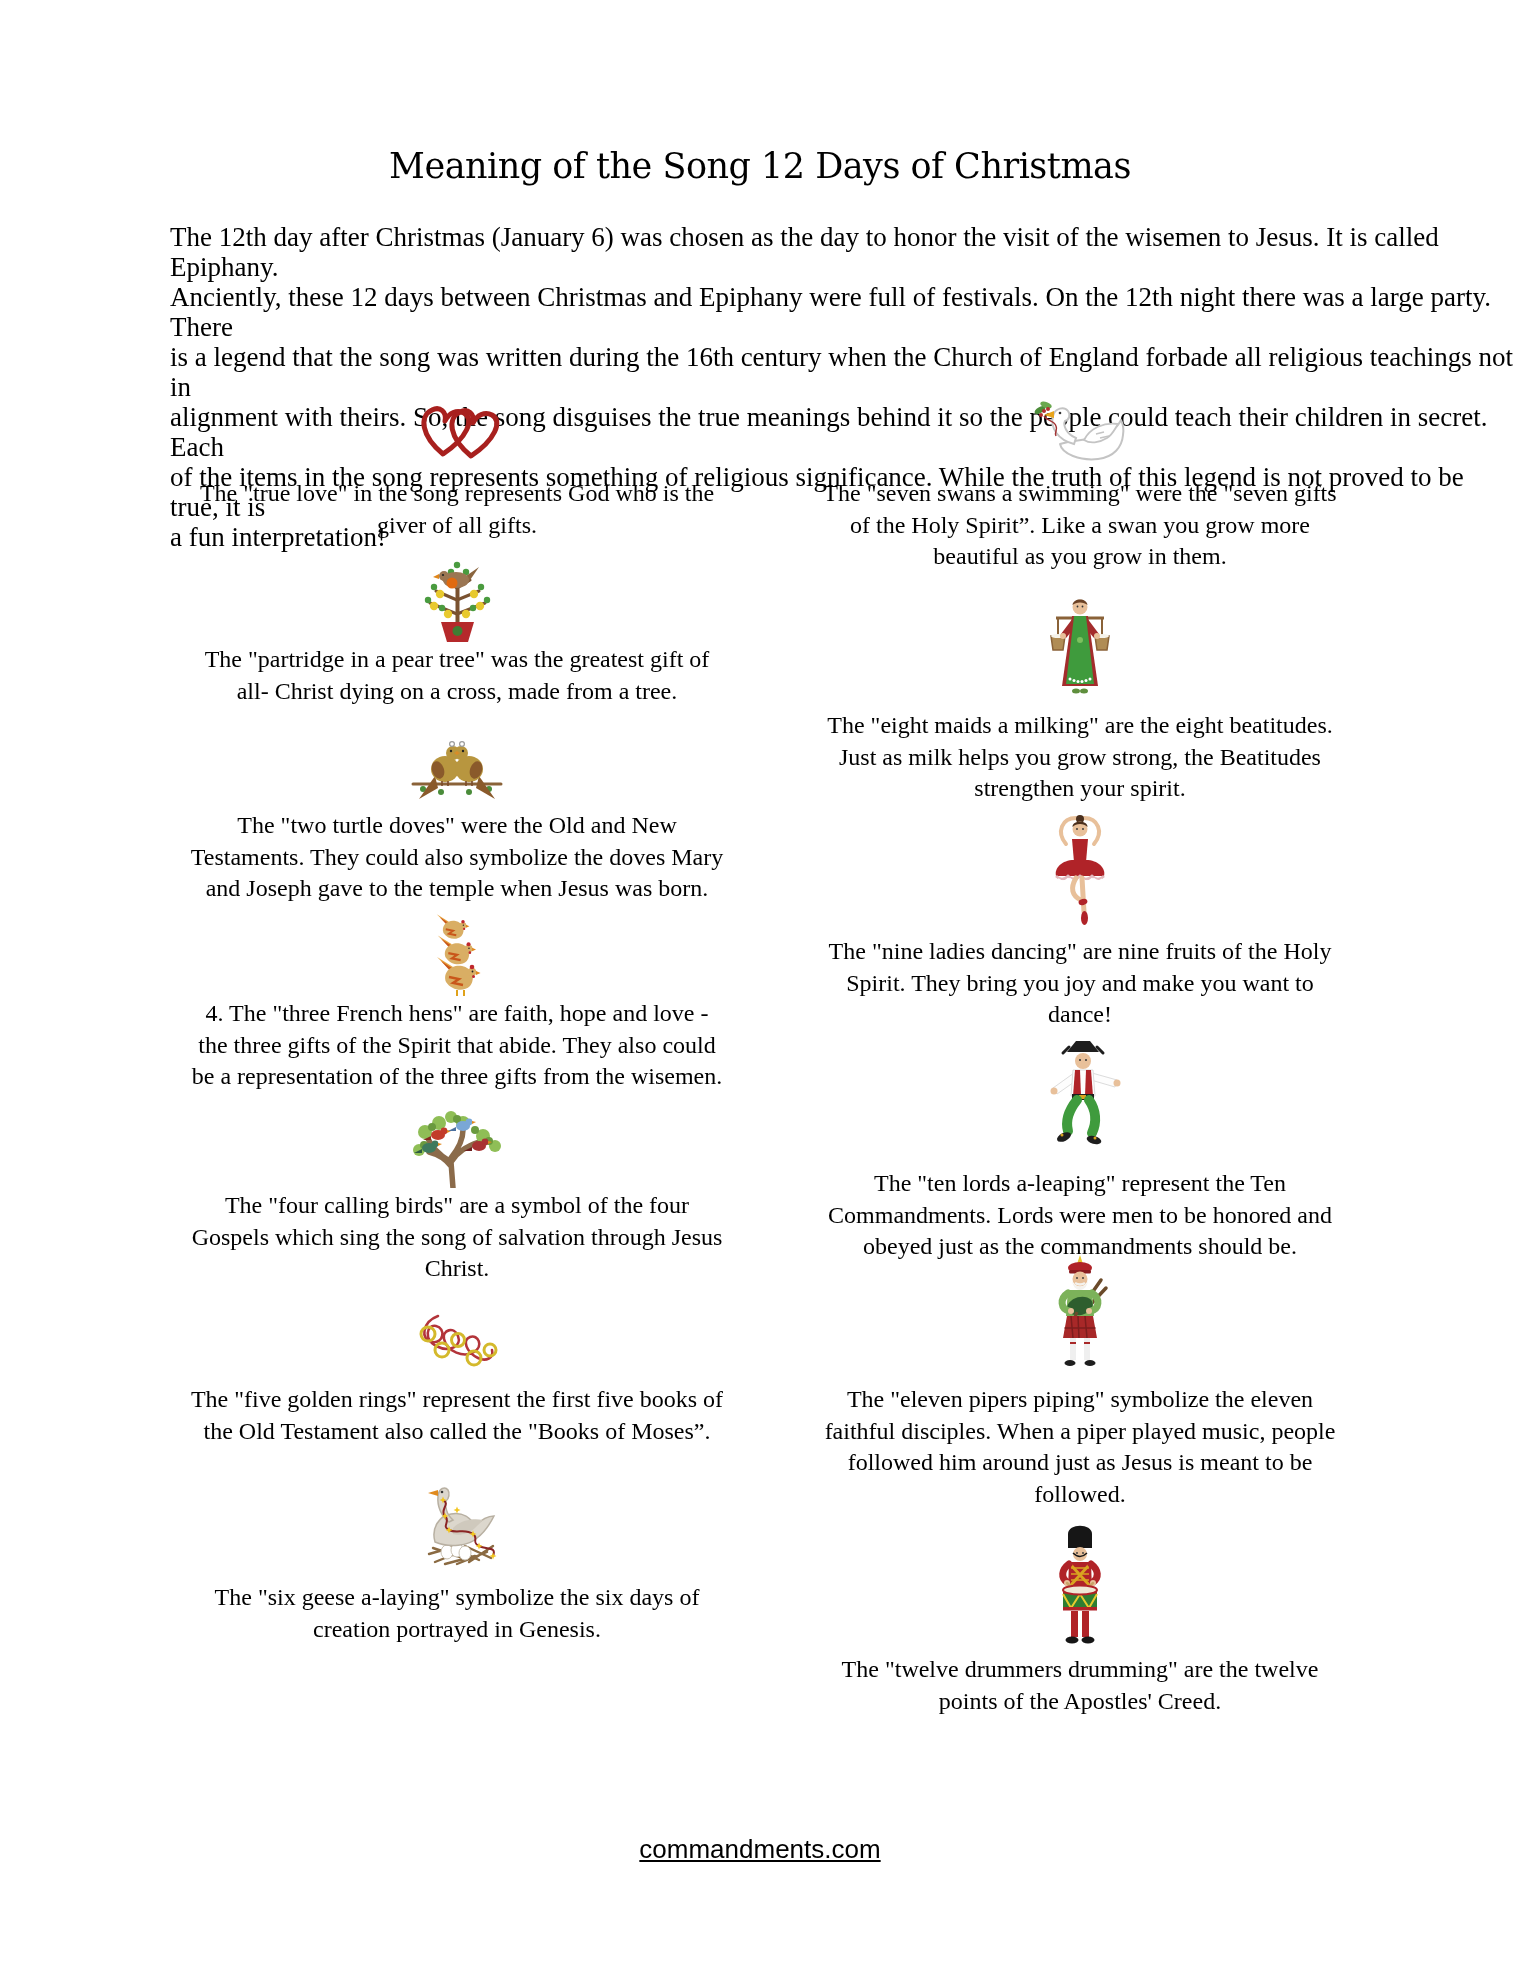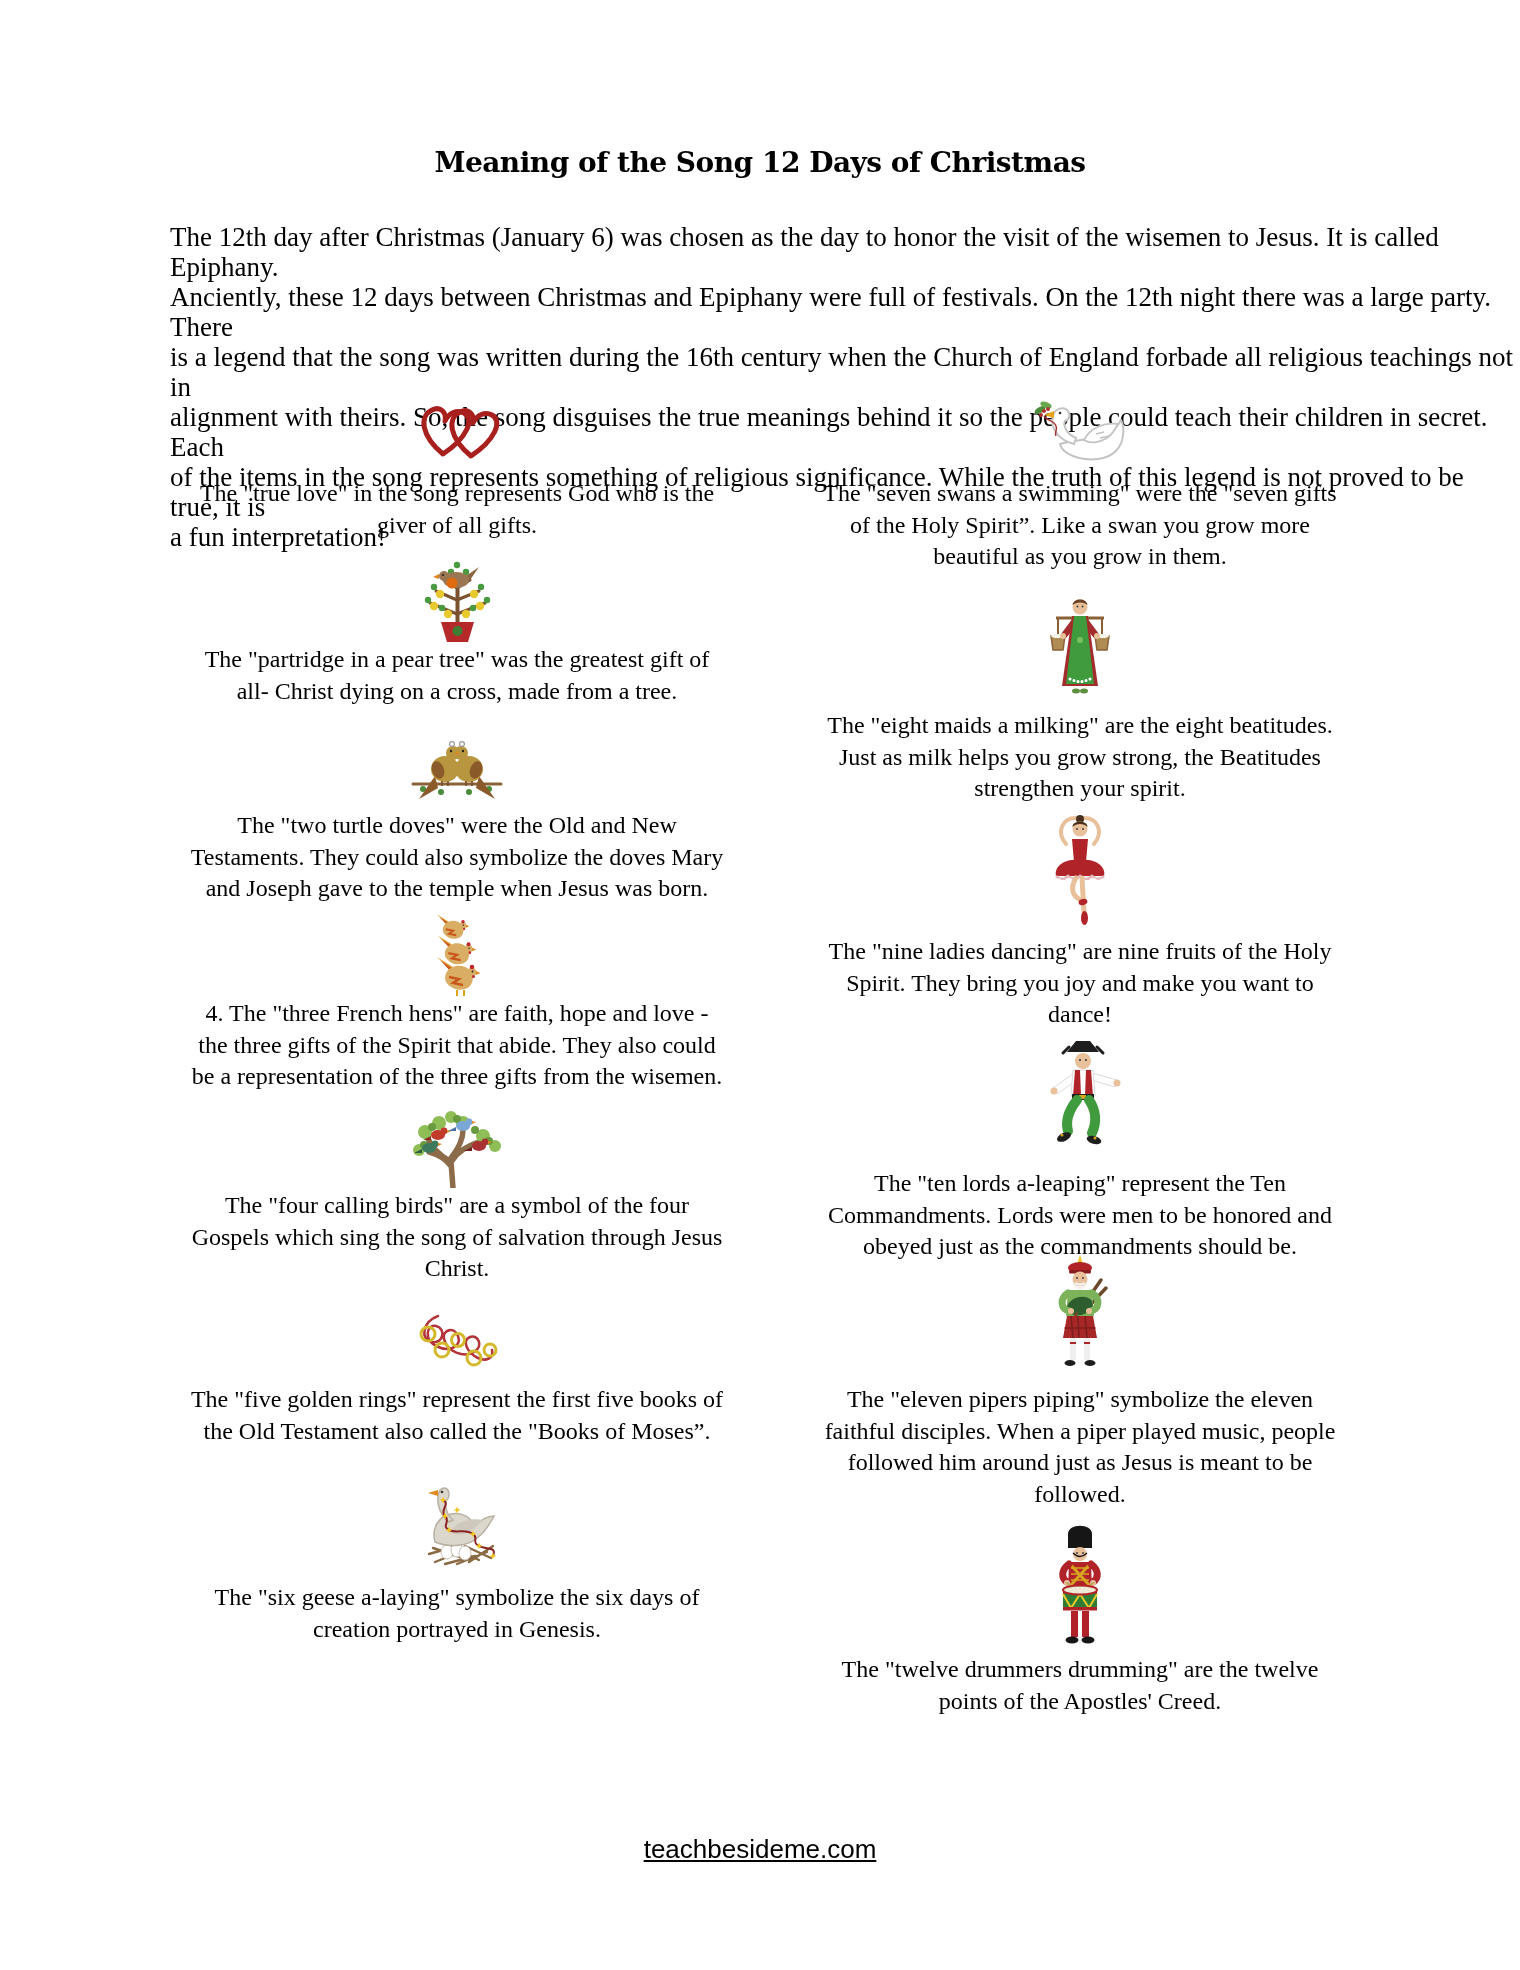--- a/index.html
+++ b/index.html
@@ -2,22 +2,22 @@
 <html><head>
 <meta charset="utf-8">
 <style>
   html,body{margin:0;padding:0;}
   body{
     width:1520px;height:1970px;background:#ffffff;color:#000;
     font-family:"Liberation Serif",serif;position:relative;overflow:hidden;
   }
   .title{
     position:absolute;top:146px;left:0;width:100%;margin:0;
-    text-align:center;font-family:"DejaVu Serif",serif;font-weight:700;
-    font-size:28px;letter-spacing:-0.5px;
+    text-align:center;font-family:"DejaVu Serif",serif;font-weight:400;
+    font-size:35px;letter-spacing:-0.5px;
   }
   .intro{
     position:absolute;left:170px;top:222px;width:1345px;margin:0;
     font-size:27px;line-height:30px;white-space:pre-line;
   }
   .item{
     position:absolute;display:flex;flex-direction:column;align-items:center;margin:0;padding:0;
   }
   .col-l{left:127px;width:660px;}
   .col-r{left:750px;width:660px;}
@@ -429,14 +429,14 @@
       <rect x="38" y="91" width="7" height="26" fill="#b02328"></rect>
       <ellipse cx="28" cy="120" rx="6.5" ry="3.5" fill="#161616"></ellipse>
         <ellipse cx="44" cy="120" rx="6.5" ry="3.5" fill="#161616"></ellipse>
     </svg>
   </span>
   <figcaption class="cap">The "twelve drummers drumming" are the twelve
 points of the Apostles' Creed.</figcaption>
 </figure>
 
 <div class="footer">
-  <a href="#">teachbesideme.com</a>
+  <a href="#">commandments.com</a>
 </div>
 
 </body></html>

